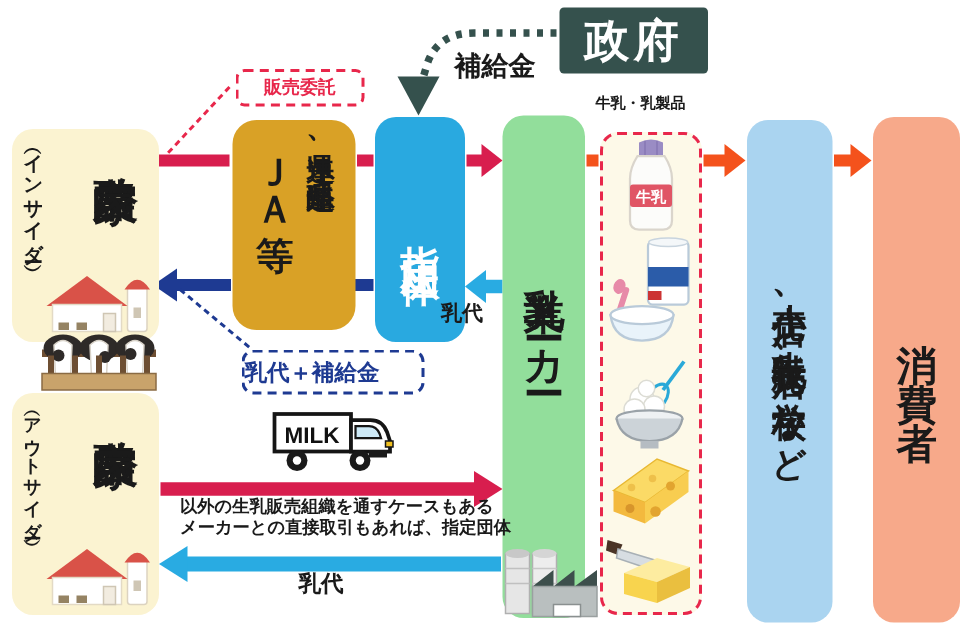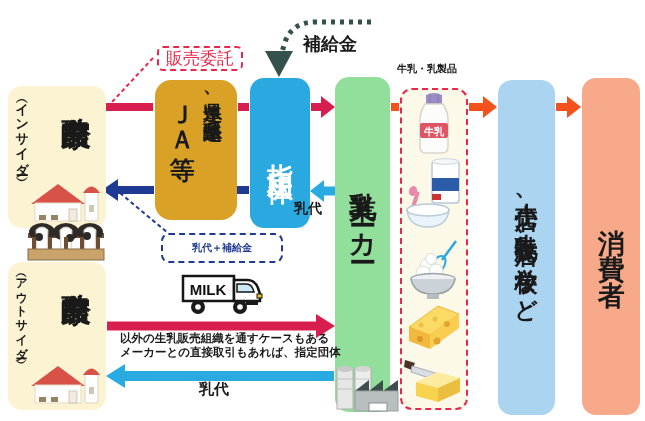--- a/index.html
+++ b/index.html
@@ -46,25 +46,25 @@
   .gov{left:373px;top:5px;width:99px;height:44px;background:#35514d;border-radius:3px;
        color:#fff;font-size:30px;font-weight:bold;letter-spacing:3px;}
 
   
   .lbl{position:absolute;font-weight:bold;color:#1a1a1a;}
   .subsidy-lbl{left:303px;top:32px;font-size:18px;}
   .fee-mid-lbl{left:294px;top:200px;font-size:14px;}
   .fee-bottom-lbl{left:199px;top:380px;font-size:15px;}
 
   .consignment{left:157px;top:46px;width:86px;height:25px;background:#fff;
-               border:2px dashed #e8274b;border-radius:6px;color:#e8274b;font-size:17px;font-weight:normal;
+               border:2px dashed #e8274b;border-radius:6px;color:#e8274b;font-size:12px;font-weight:bold;
                display:flex;align-items:center;justify-content:center;box-sizing:border-box;}
   .pay-subsidy{left:161px;top:233px;width:122px;height:30px;background:#fff;
-               border:2px dashed #1e3a92;border-radius:8px;color:#1e3a92;font-size:10px;font-weight:bold;
-               display:flex;align-items:center;justify-content:center;box-sizing:border-box;}
+               border:2px dashed #1e3a92;border-radius:8px;color:#1e3a92;font-size:15px;font-weight:bold;
+               display:flex;align-items:center;justify-content:flex-start;box-sizing:border-box;}
 
   .truck-svg{left:180px;top:267px;width:88px;height:50px;}
   .note{left:120px;top:332px;width:225px;font-size:11.5px;line-height:13.5px;font-weight:bold;color:#1a1a1a;}
 
   .overlay{left:0;top:0;width:645px;height:421px;pointer-events:none;}
 </style>
 </head>
 <body>
 
 <div class="stage">
@@ -110,20 +110,23 @@
     <g>
       <path d="M371 22 L316 22 Q292 22 285 42 L282 52" fill="none" stroke="#35514d" stroke-width="5" stroke-dasharray="4 5"></path>
       <polygon points="265,51 293,51 279,77" fill="#35514d"></polygon>
     </g>
 
     <line x1="153" y1="58" x2="112" y2="102" stroke="#e8274b" stroke-width="2" stroke-dasharray="4 3"></line>
 
     <line x1="120" y1="193" x2="168" y2="233" stroke="#1e3a92" stroke-width="2" stroke-dasharray="4 3"></line>
   </svg>
 
+  <div class="box gov">
+    <span>政府</span>
+  </div>
   <div class="lbl subsidy-lbl">補給金</div>
 
   <div class="box consignment">
     <span>販売委託</span>
   </div>
 
   <div class="box farmer farmer-insider">
     <span class="vtext sub">（インサイダー）</span>
     <span class="vtext big">酪農家</span>
     <svg class="farm-svg" viewBox="0 0 76 46">

